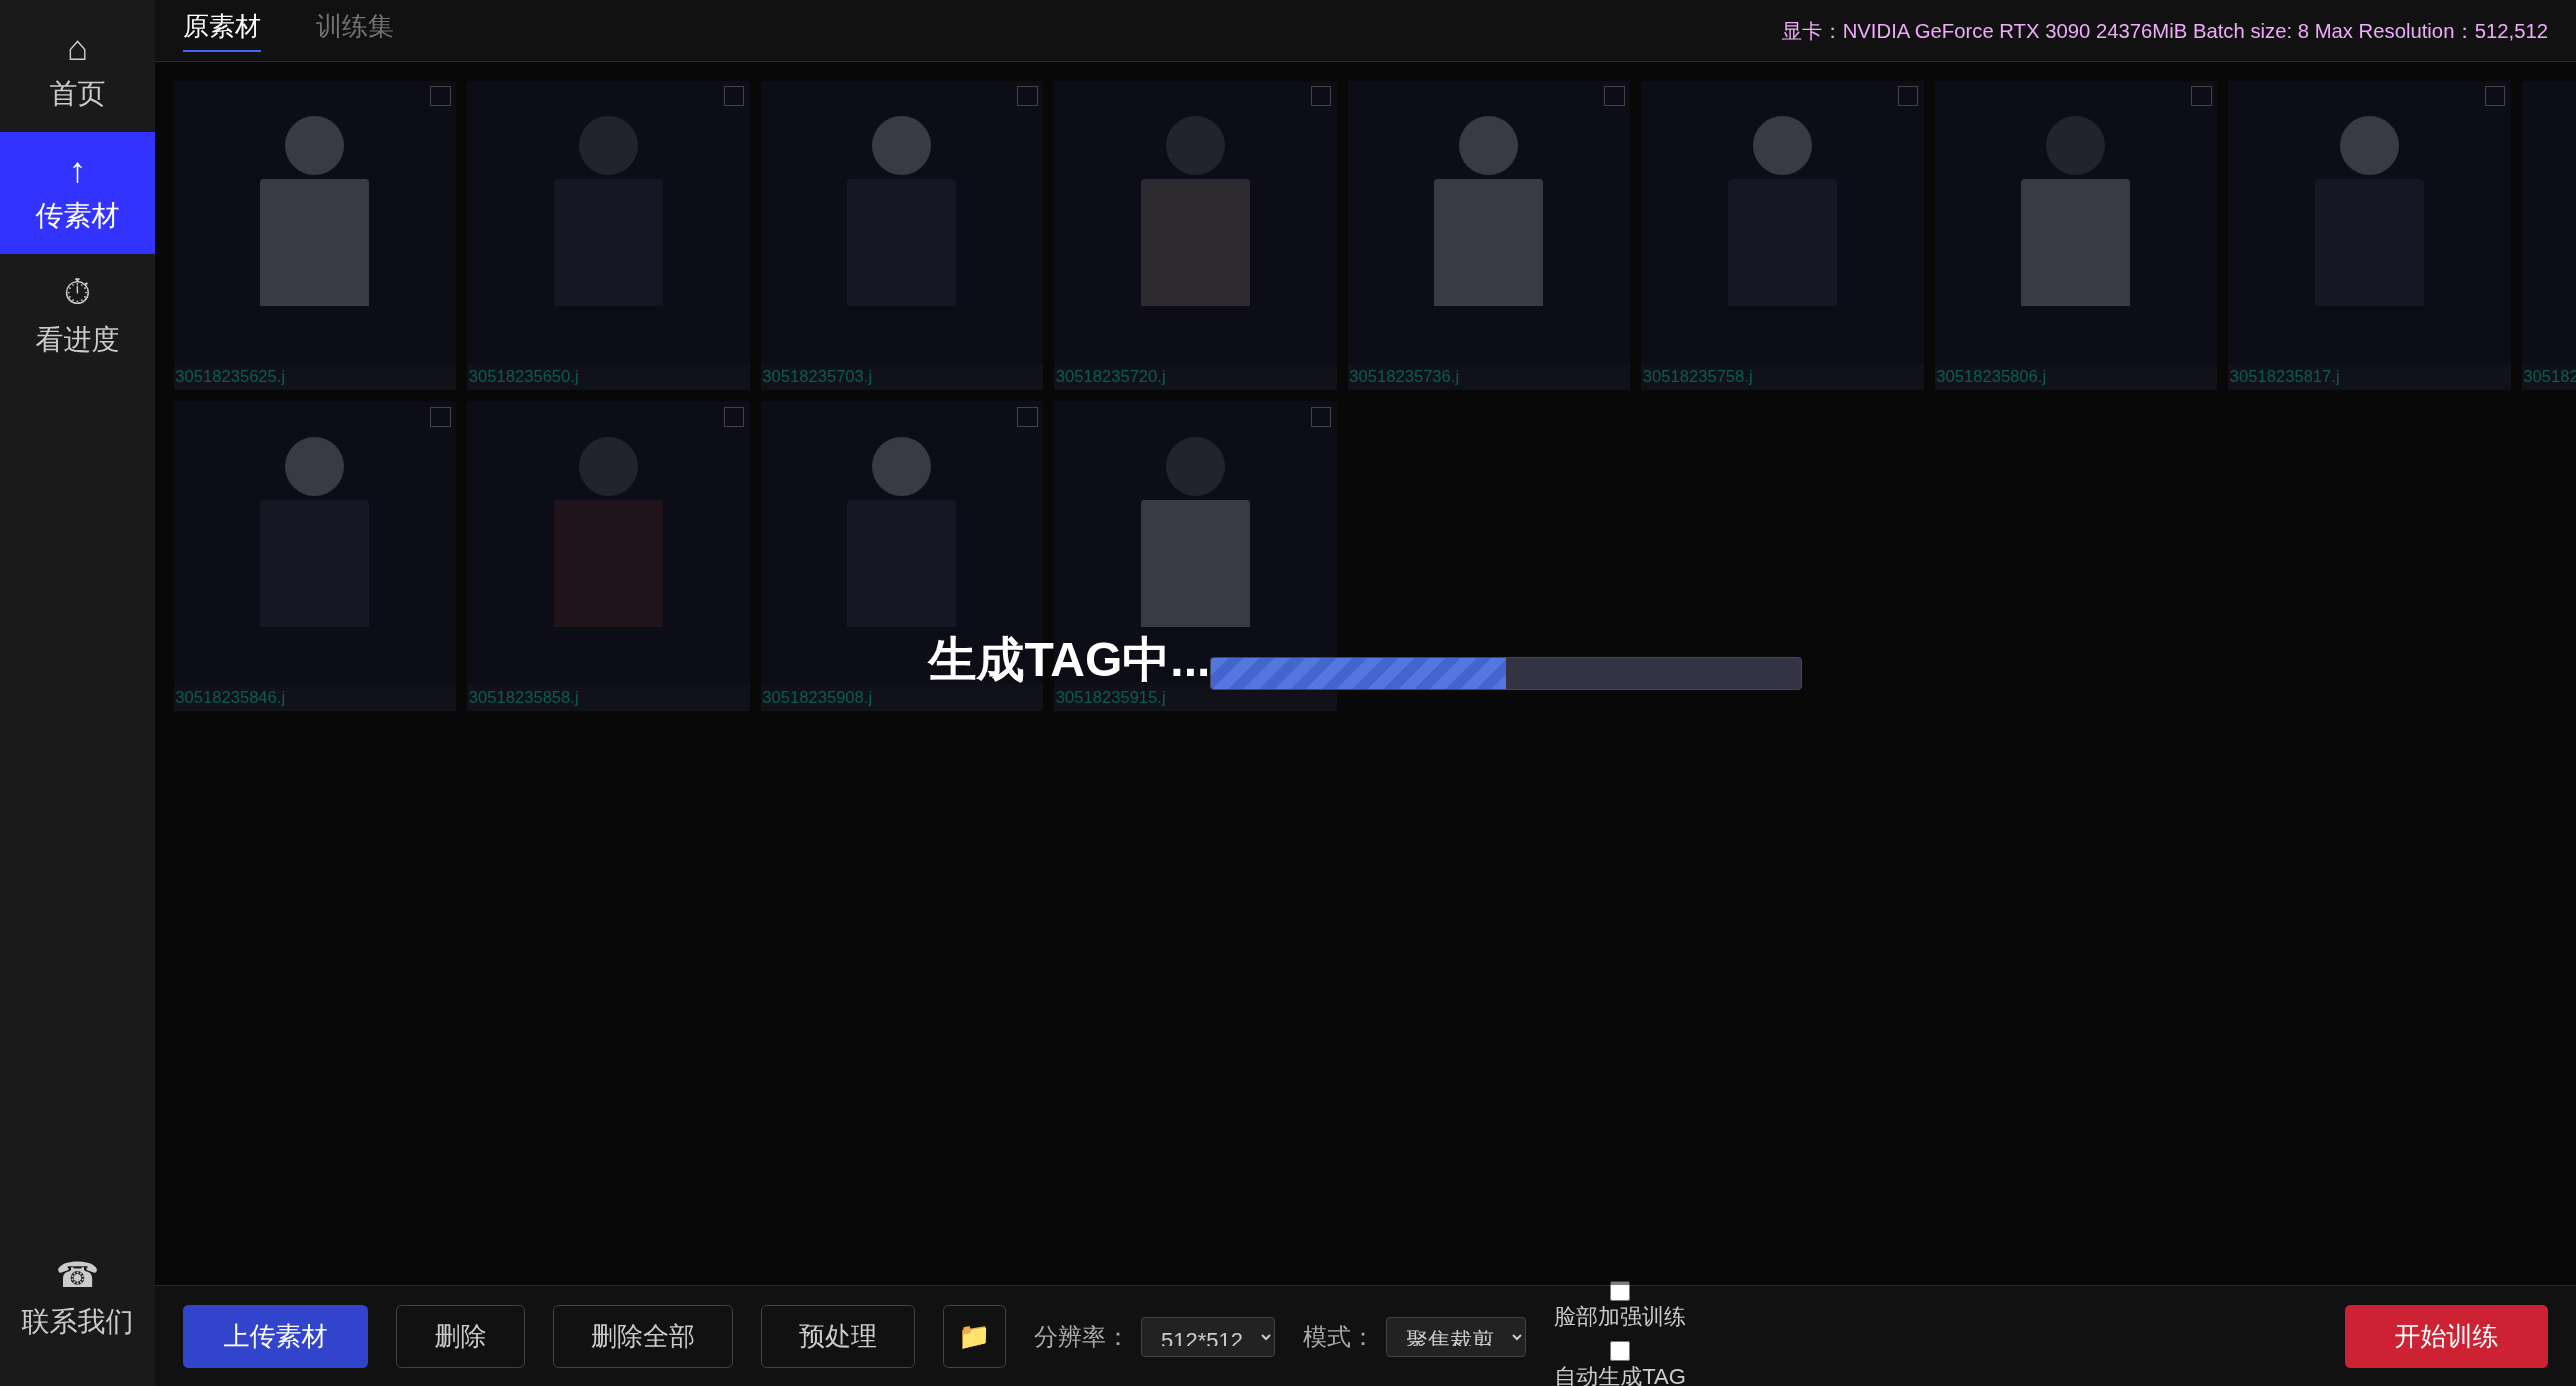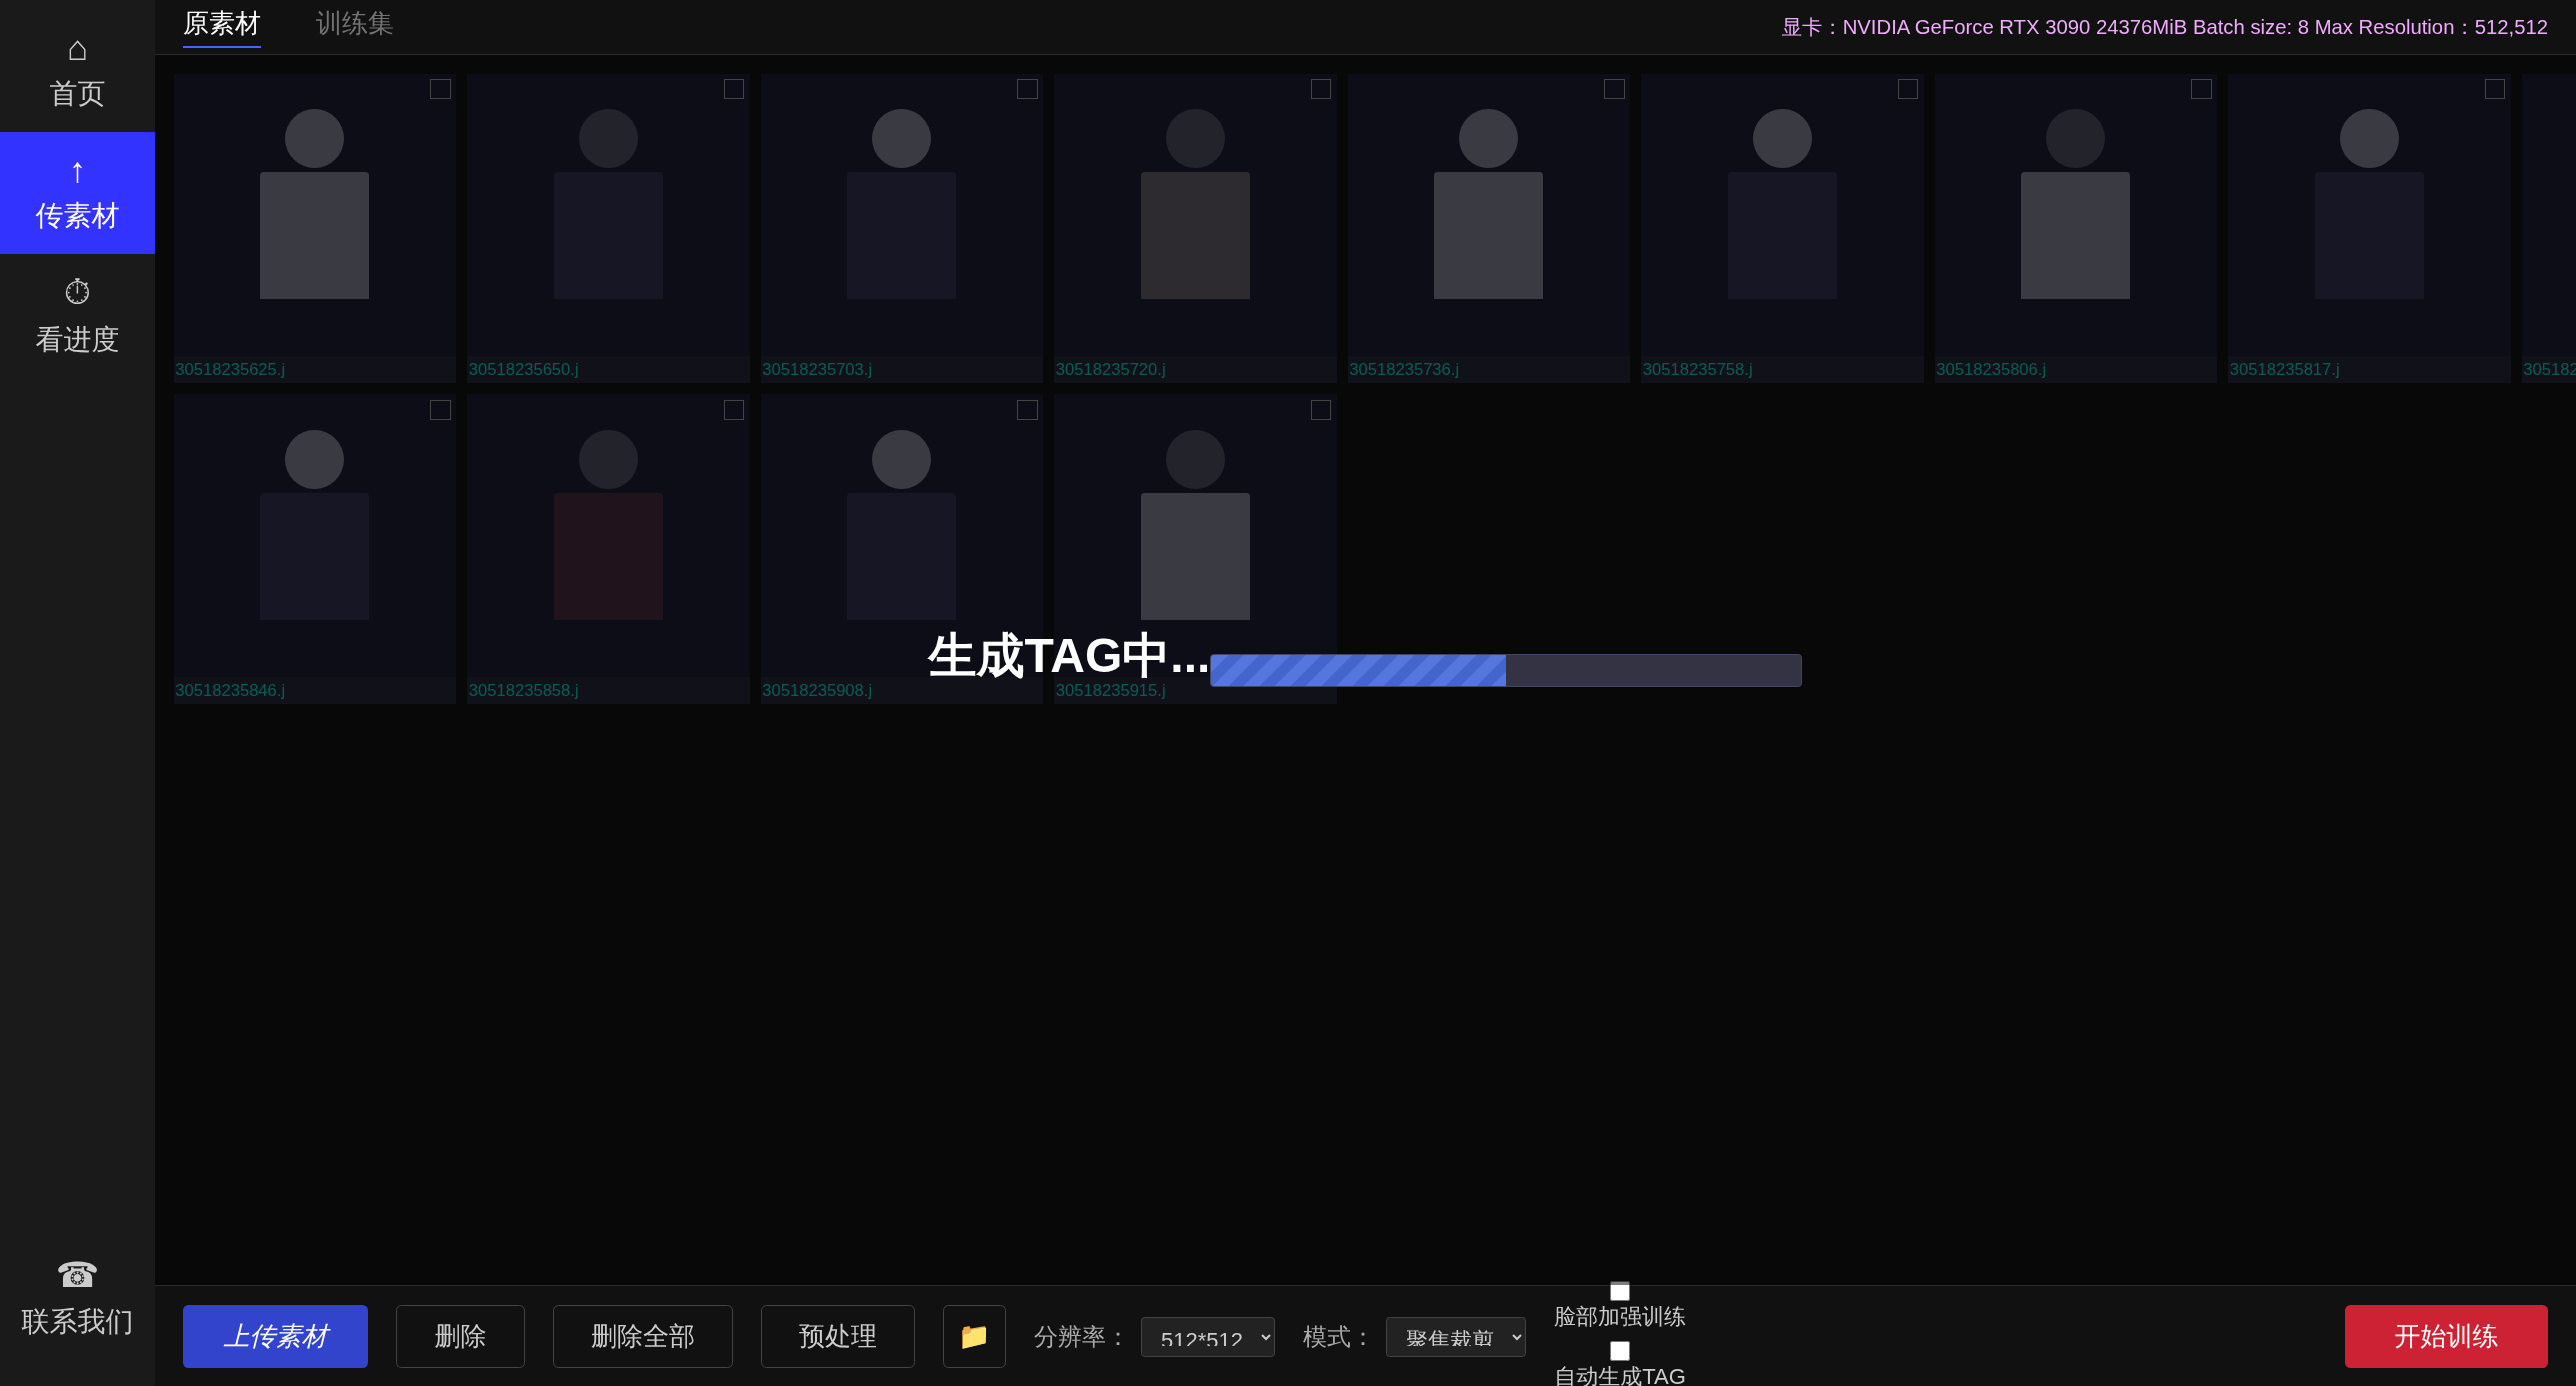--- a/index.html
+++ b/index.html
@@ -58,21 +58,21 @@
     .main {
       flex: 1;
       display: flex;
       flex-direction: column;
       background: #111111;
       overflow: hidden;
     }
 
     
     .topbar {
-      height: 55px;
+      height: 62px;
       background: #111111;
       display: flex;
       align-items: center;
       padding: 0 28px;
       border-bottom: 1.8px solid #2a2a2a;
       justify-content: space-between;
     }
     .topbar-tabs {
       display: flex;
       gap: 55px;
@@ -203,21 +203,20 @@
       cursor: pointer;
       border: none;
       display: flex;
       align-items: center;
       justify-content: center;
     }
     .btn-upload {
       background: #3344cc;
       color: #ffffff;
       min-width: 185px;
-      font-style: italic;
     }
     .btn-delete {
       background: transparent;
       color: #cccccc;
       border: 0.9px solid #444444;
       min-width: 129px;
     }
     .btn-delete-all {
       background: transparent;
       color: #cccccc;

